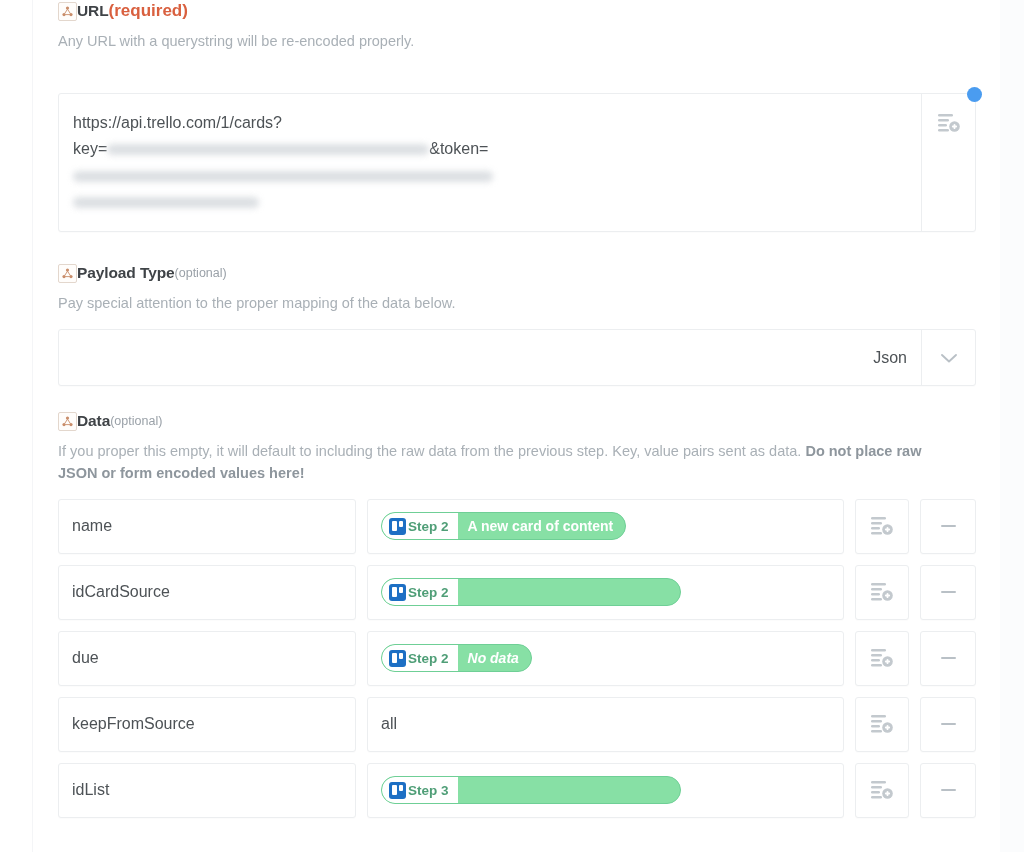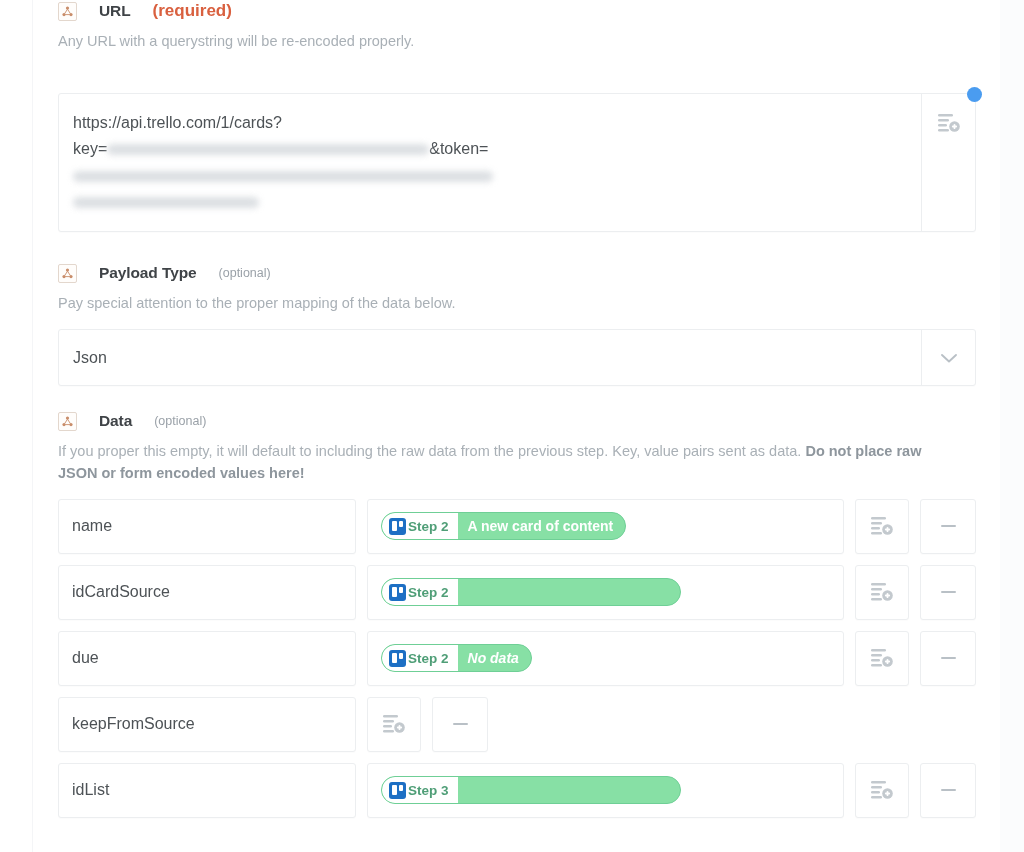--- a/index.html
+++ b/index.html
@@ -42,21 +42,21 @@
     box-sizing: border-box;
     padding: 0 24px;
   }
 
   
   .field { position: relative; }
 
   .label-row {
     display: flex;
     align-items: center;
-    gap: 22px;
+    gap: 0;
     height: 22px;
   }
 
   .type-icon {
     width: 17px; height: 17px;
     border: 1px solid #e3d7cd;
     border-radius: 2px;
     background: #fffdfb;
     display: inline-flex;
     align-items: center;
@@ -139,21 +139,21 @@
     display: inline-block;
     vertical-align: middle;
     height: 11px;
     border-radius: 6px;
     background: #d6dade;
     filter: blur(3.2px);
     opacity: .85;
   }
 
   
-  .select-shell { height: 55px; align-items: center; }
+  .select-shell { height: 55px; align-items: center; text-align: right; }
   .select-shell .addon { align-self: stretch; }
 
   
   .rows { margin-top: 14px; }
   .row {
     display: flex;
     align-items: stretch;
     gap: 11px;
     margin-bottom: 11px;
   }
@@ -426,20 +426,21 @@
             <rect x="16.6" y="11.9" width="1.8" height="5.2" rx="0.9" fill="#ffffff"></rect>
           </svg>
         </div>
         <div class="cell btn minus">
           <span class="minus-glyph"></span>
         </div>
       </div>
 
       <div class="row">
         <div class="cell key">keepFromSource</div>
+        <div class="cell value">all</div>
         <div class="cell btn">
           <svg width="24" height="22" viewBox="0 0 24 22">
             <rect x="1" y="2" width="15" height="2.4" rx="1.2" fill="#c3c9ce"></rect>
             <rect x="1" y="7" width="11" height="2.4" rx="1.2" fill="#c3c9ce"></rect>
             <rect x="1" y="12" width="9" height="2.4" rx="1.2" fill="#c3c9ce"></rect>
             <rect x="1" y="17" width="11" height="2.4" rx="1.2" fill="#c3c9ce"></rect>
             <circle cx="17.5" cy="14.5" r="5.3" fill="#c3c9ce"></circle>
             <rect x="14.9" y="13.6" width="5.2" height="1.8" rx="0.9" fill="#ffffff"></rect>
             <rect x="16.6" y="11.9" width="1.8" height="5.2" rx="0.9" fill="#ffffff"></rect>
           </svg>

